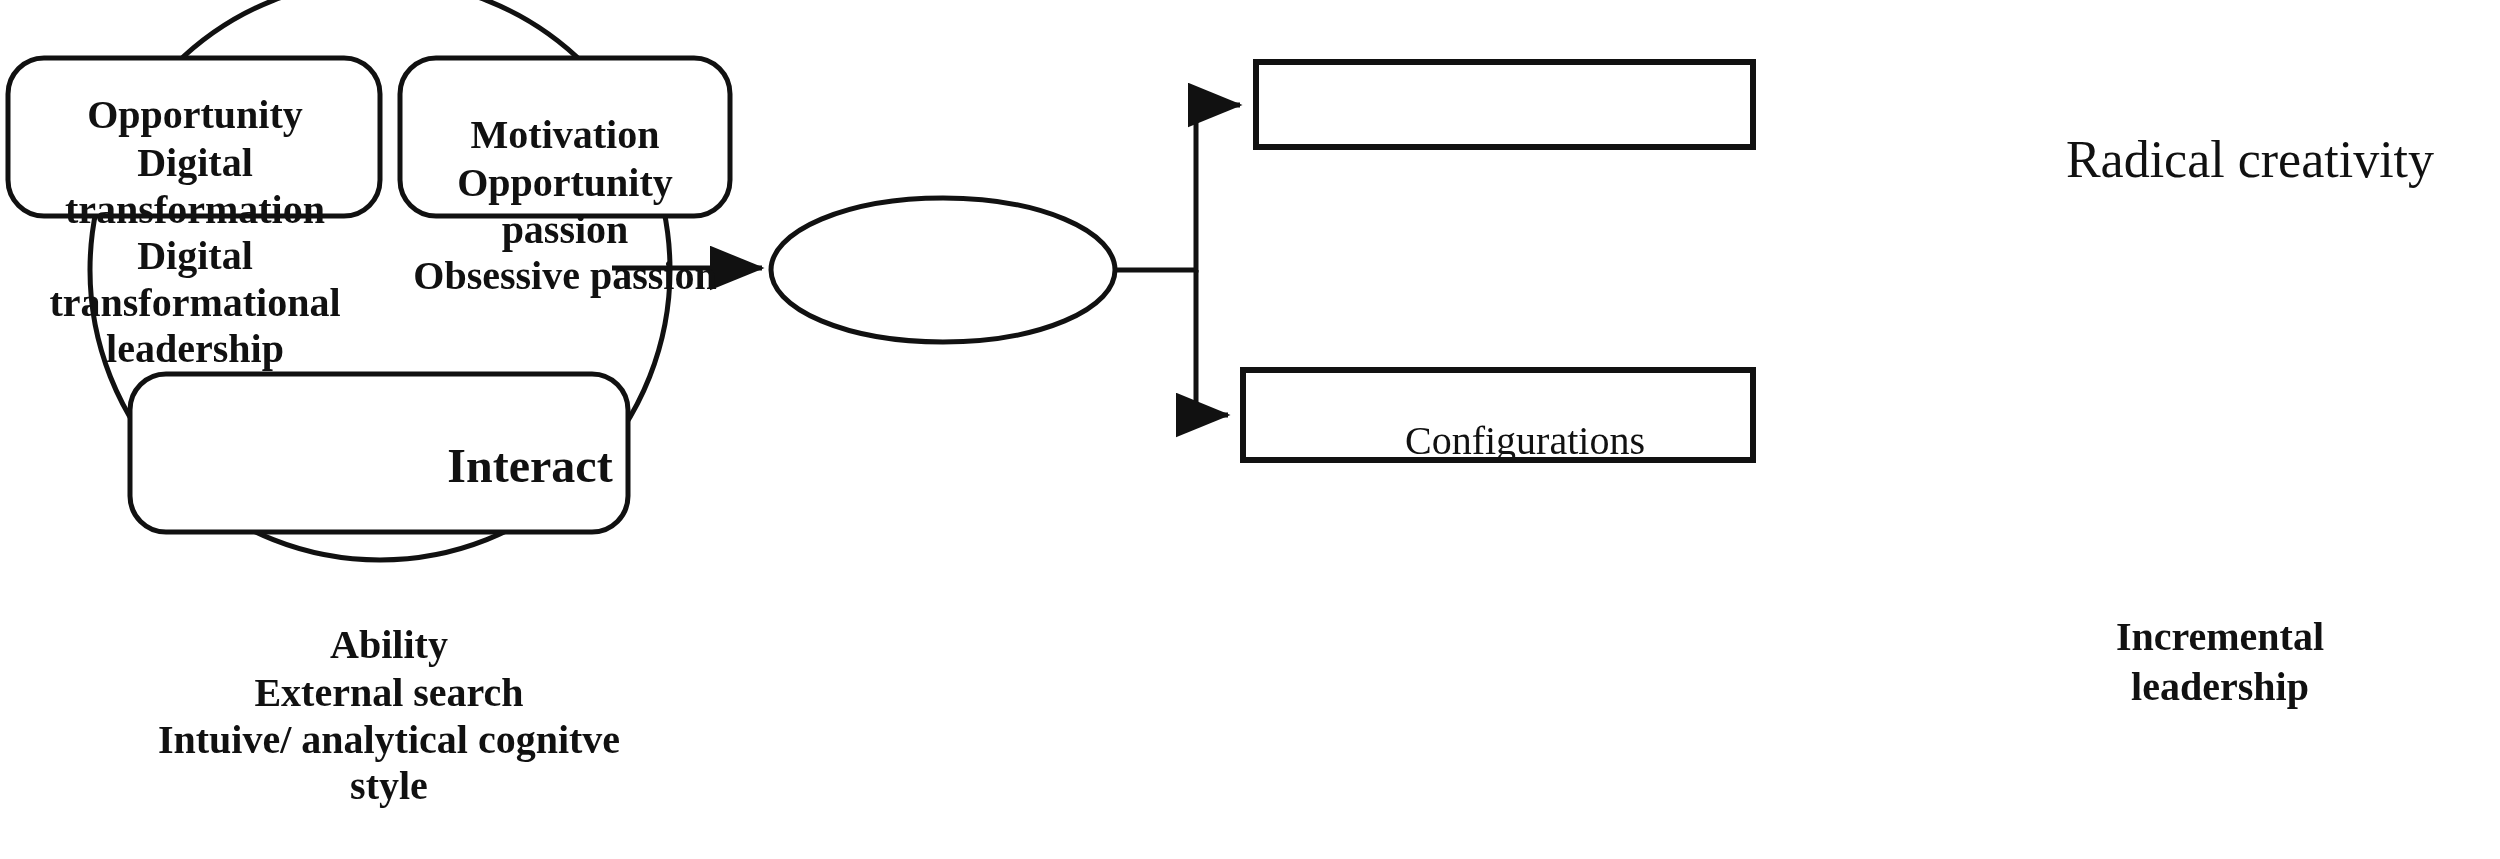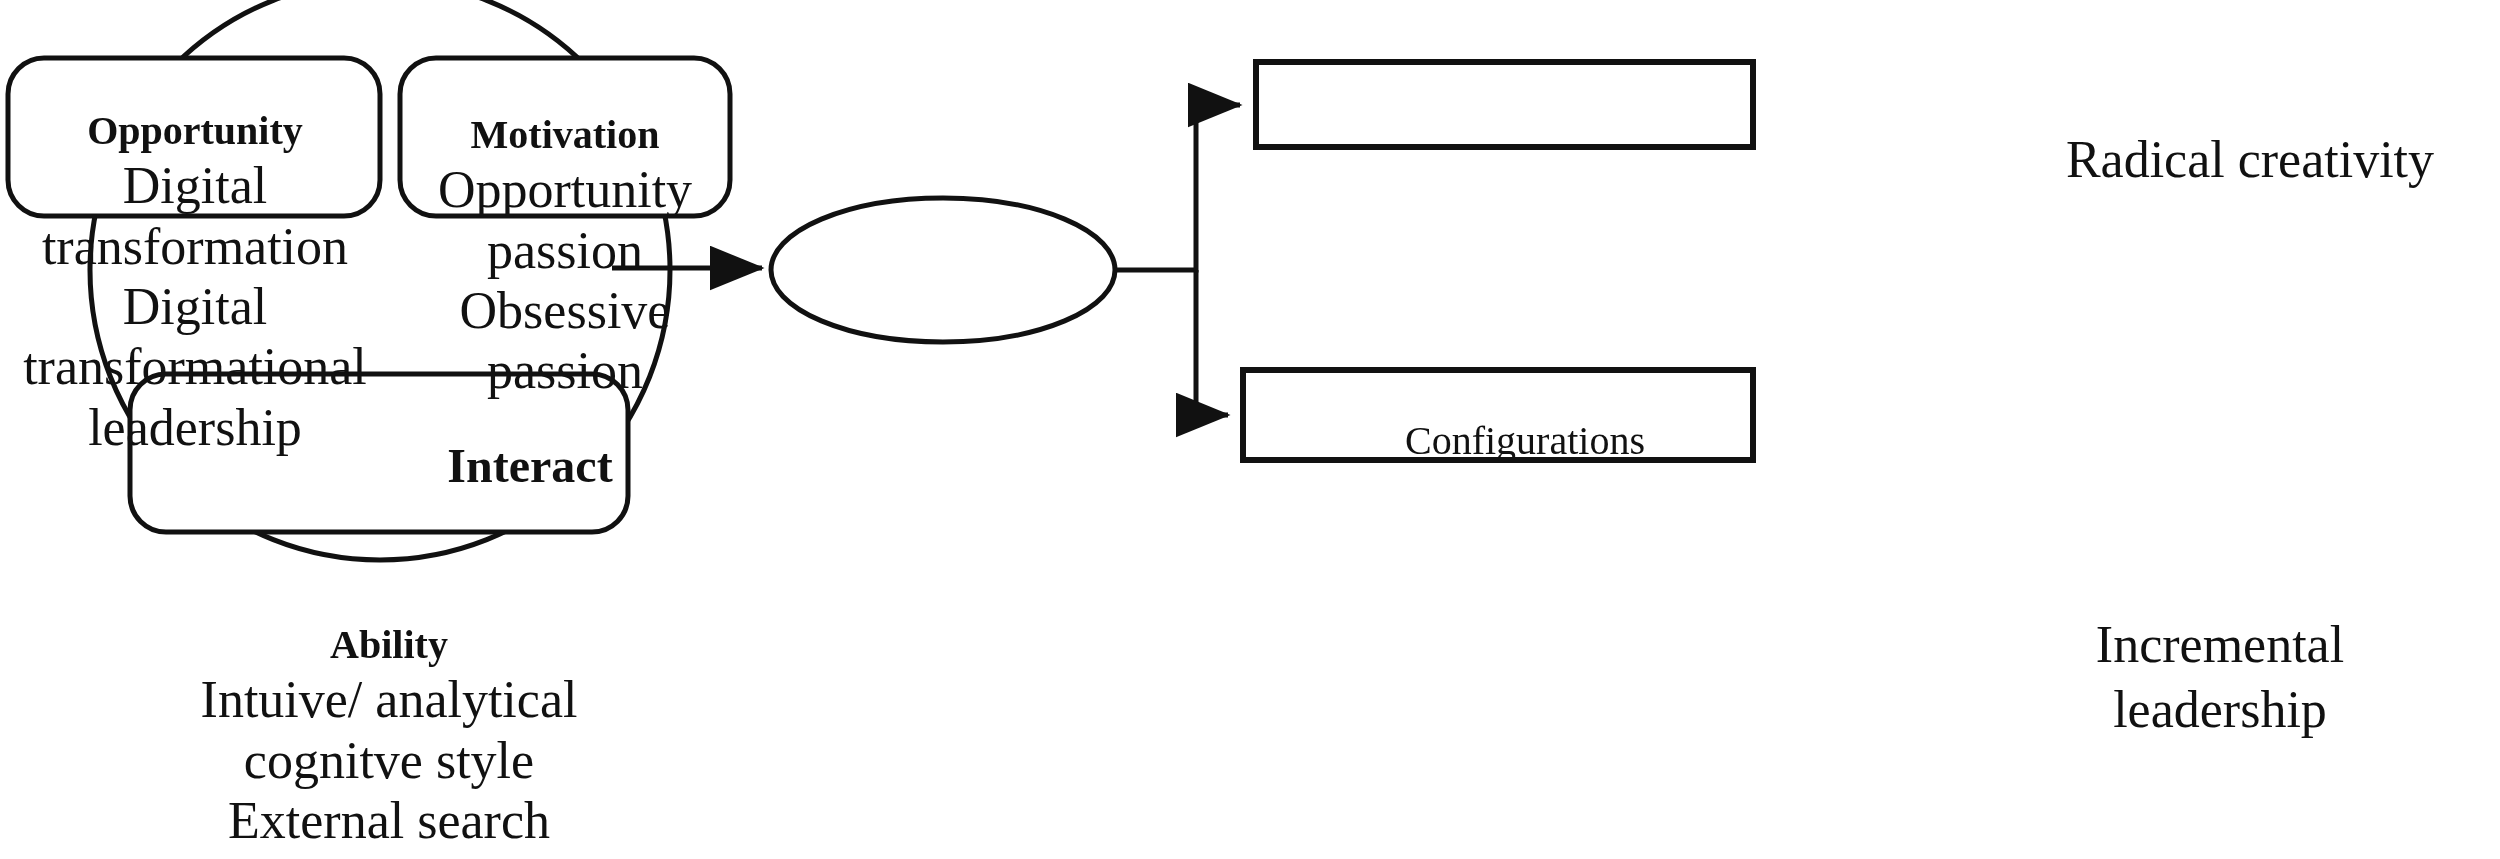--- a/index.html
+++ b/index.html
@@ -59,27 +59,27 @@
     line-height: 1.16;
     -webkit-font-smoothing: antialiased;
   }
   .node-title {
     font-weight: bold;
     font-size: 40px;
     display: block;
     margin-bottom: 2px;
   }
   .node-line {
-    font-weight: normal;
-    font-size: 52px;
+    font-weight: bold;
+    font-size: 40px;
     display: block;
   }
   #opportunity-text {
     left: 10px;
-    top: 108px;
+    top: 92px;
     width: 370px;
   }
   #motivation-text {
     left: 400px;
     top: 112px;
     width: 330px;
   }
   #ability-text {
     left: 144px;
     top: 622px;
@@ -155,22 +155,22 @@
   <div class="node-text" id="motivation-text">
     <span class="node-title">Motivation</span>
     <span class="node-line">Opportunity passion</span>
     <span class="node-line">Obsessive passion</span>
   </div>
 
   <div class="node-text" id="interact-text">Interact</div>
 
   <div class="node-text" id="ability-text">
     <span class="node-title">Ability</span>
+    <span class="node-line">External search</span>
     <span class="node-line">Intuive/ analytical cognitve style</span>
-    <span class="node-line">External search</span>
   </div>
 
   <div class="node-text" id="configurations-text">Configurations</div>
 
   <div class="node-text" id="radical-text">Radical creativity</div>
 
   <div class="node-text" id="incremental-text">
     <span class="node-line">Incremental</span>
     <span class="node-line">leadership</span>
   </div>

